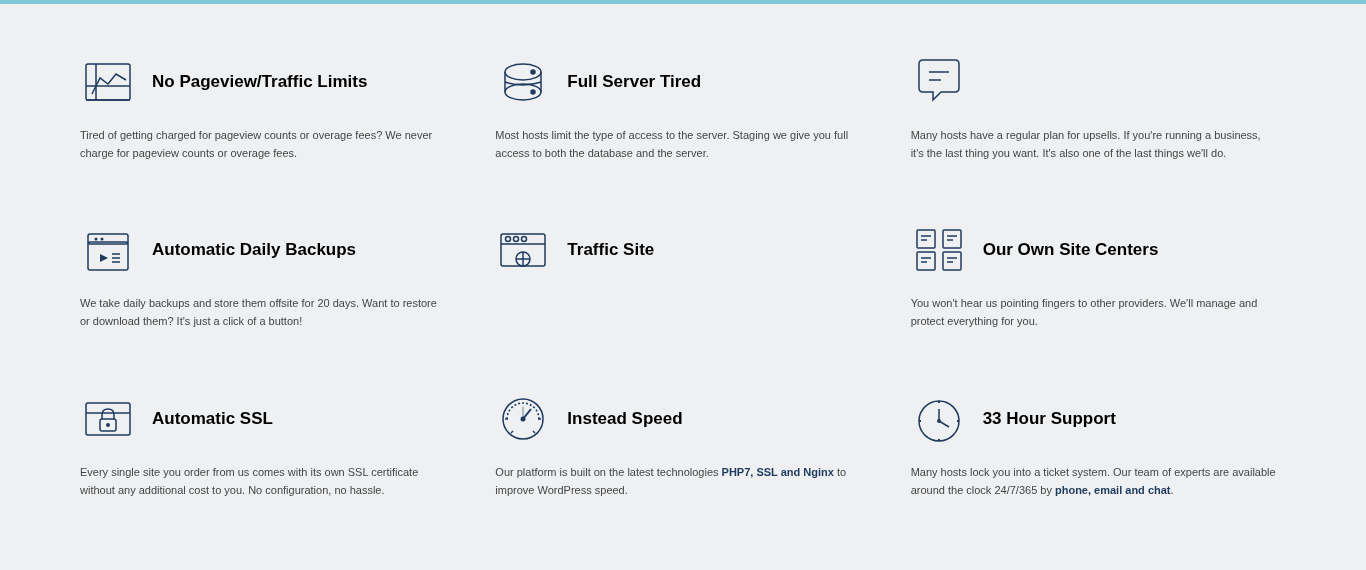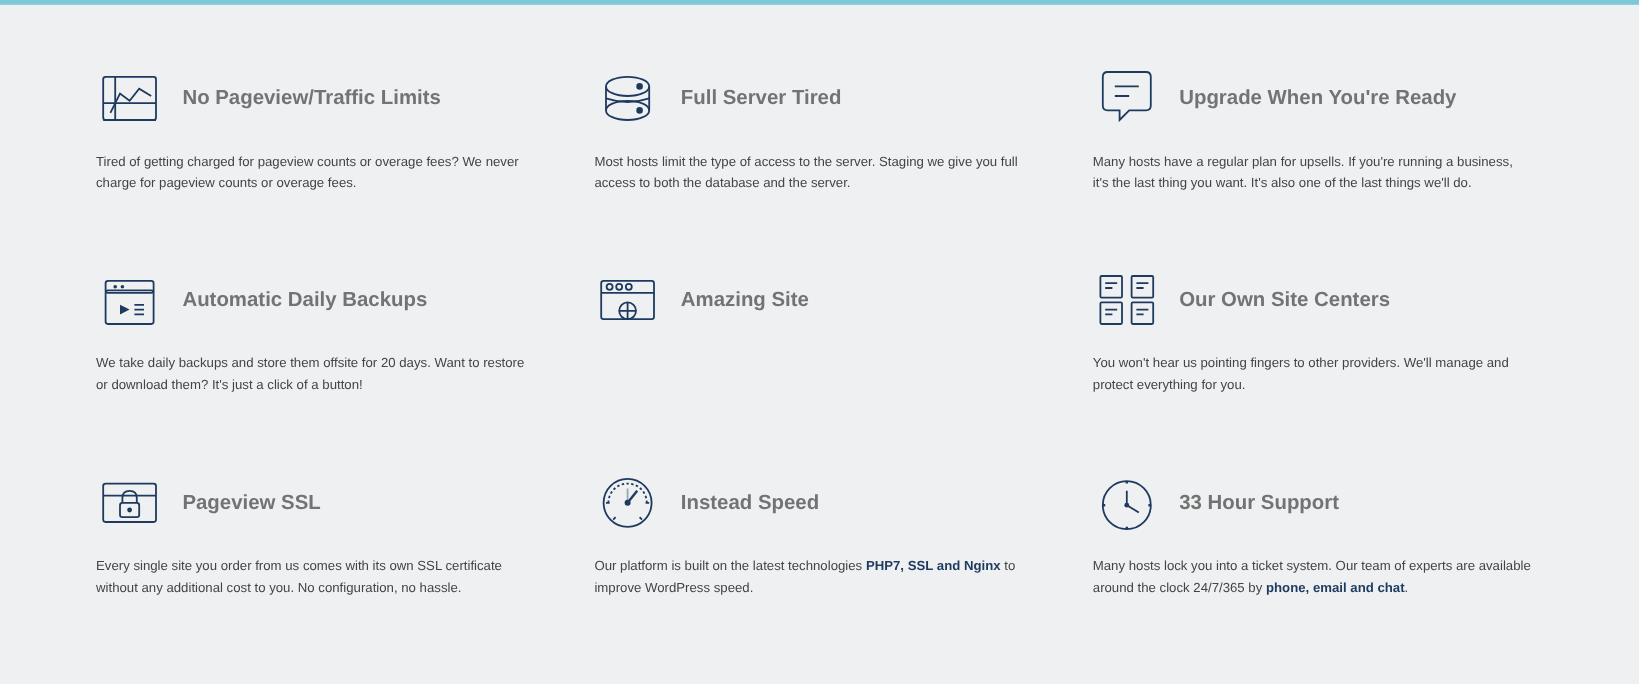--- a/index.html
+++ b/index.html
@@ -42,21 +42,21 @@
     .feature-icon svg {
       width: 52px;
       height: 52px;
       stroke: #1e3a5f;
       fill: none;
       stroke-width: 1.5;
     }
     .feature-title {
       font-size: 17px;
       font-weight: 700;
-      color: #737373;
+      color: #000000;
       line-height: 1.3;
     }
     .feature-desc {
       font-size: 11px;
       color: #444;
       line-height: 1.65;
     }
     .feature-desc strong {
       font-weight: 700;
       color: #1e3a5f;
@@ -105,21 +105,20 @@
 
   <div class="feature-cell">
     <div class="feature-header">
       <div class="feature-icon">
         <svg viewBox="0 0 52 52" xmlns="http://www.w3.org/2000/svg">
           <path d="M6 8 Q6 4 10 4 L42 4 Q46 4 46 8 L46 32 Q46 36 42 36 L28 36 L20 44 L20 36 L10 36 Q6 36 6 32 Z"></path>
           <line x1="16" y1="16" x2="36" y2="16"></line>
           <line x1="16" y1="24" x2="28" y2="24"></line>
         </svg>
       </div>
-      <div class="feature-title">Upgrade When You're Ready</div>
     </div>
     <div class="feature-desc">Many hosts have a regular plan for upsells. If you're running a business, it's the last thing you want. It's also one of the last things we'll do.</div>
   </div>
 
   <div class="feature-cell">
     <div class="feature-header">
       <div class="feature-icon">
         <svg viewBox="0 0 52 52" xmlns="http://www.w3.org/2000/svg">
           <rect x="6" y="18" width="40" height="28" rx="2"></rect>
           <rect x="6" y="10" width="40" height="10" rx="2"></rect>
@@ -143,21 +142,21 @@
           <rect x="4" y="10" width="44" height="32" rx="2"></rect>
           <line x1="4" y1="20" x2="48" y2="20"></line>
           <circle cx="11" cy="15" r="2.5"></circle>
           <circle cx="19" cy="15" r="2.5"></circle>
           <circle cx="27" cy="15" r="2.5"></circle>
           <circle cx="26" cy="35" r="7"></circle>
           <line x1="26" y1="28" x2="26" y2="42"></line>
           <line x1="19" y1="35" x2="33" y2="35"></line>
         </svg>
       </div>
-      <div class="feature-title">Amazing Site</div>
+      <div class="feature-title">Traffic Site</div>
     </div>
   </div>
 
   <div class="feature-cell">
     <div class="feature-header">
       <div class="feature-icon">
         <svg viewBox="0 0 52 52" xmlns="http://www.w3.org/2000/svg">
           <rect x="4" y="6" width="18" height="18" rx="1"></rect>
           <rect x="30" y="6" width="18" height="18" rx="1"></rect>
           <rect x="4" y="28" width="18" height="18" rx="1"></rect>
@@ -181,21 +180,21 @@
     <div class="feature-header">
       <div class="feature-icon">
         <svg viewBox="0 0 52 52" xmlns="http://www.w3.org/2000/svg">
           <rect x="4" y="10" width="44" height="32" rx="2"></rect>
           <line x1="4" y1="20" x2="48" y2="20"></line>
           <rect x="18" y="26" width="16" height="12" rx="2"></rect>
           <path d="M20 26 L20 22 Q20 16 26 16 Q32 16 32 22 L32 26"></path>
           <circle cx="26" cy="32" r="2" fill="#1e3a5f" stroke="none"></circle>
         </svg>
       </div>
-      <div class="feature-title">Pageview SSL</div>
+      <div class="feature-title">Automatic SSL</div>
     </div>
     <div class="feature-desc">Every single site you order from us comes with its own SSL certificate without any additional cost to you. No configuration, no hassle.</div>
   </div>
 
   <div class="feature-cell">
     <div class="feature-header">
       <div class="feature-icon">
         <svg viewBox="0 0 52 52" xmlns="http://www.w3.org/2000/svg">
           <circle cx="26" cy="26" r="20"></circle>
           <path d="M10 26 A16 16 0 0 1 42 26" stroke-dasharray="2 2"></path>

